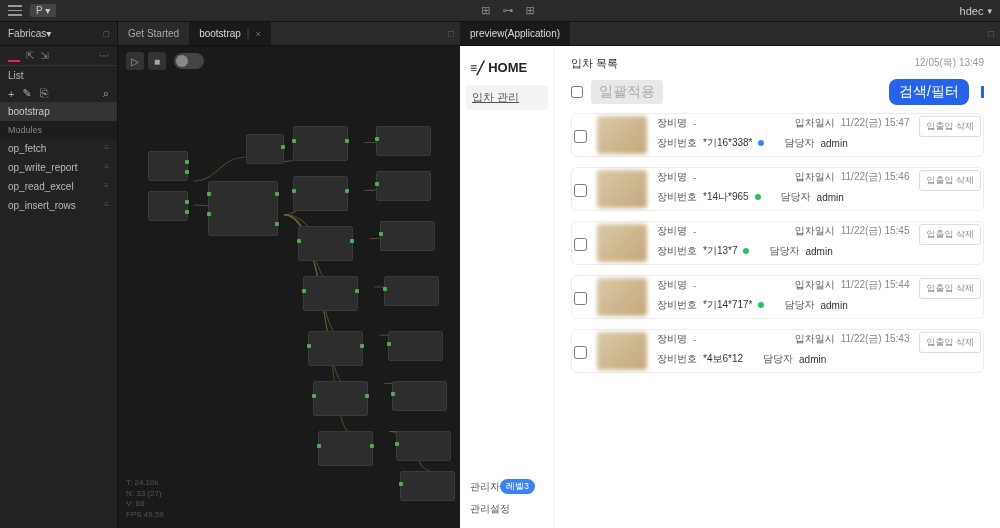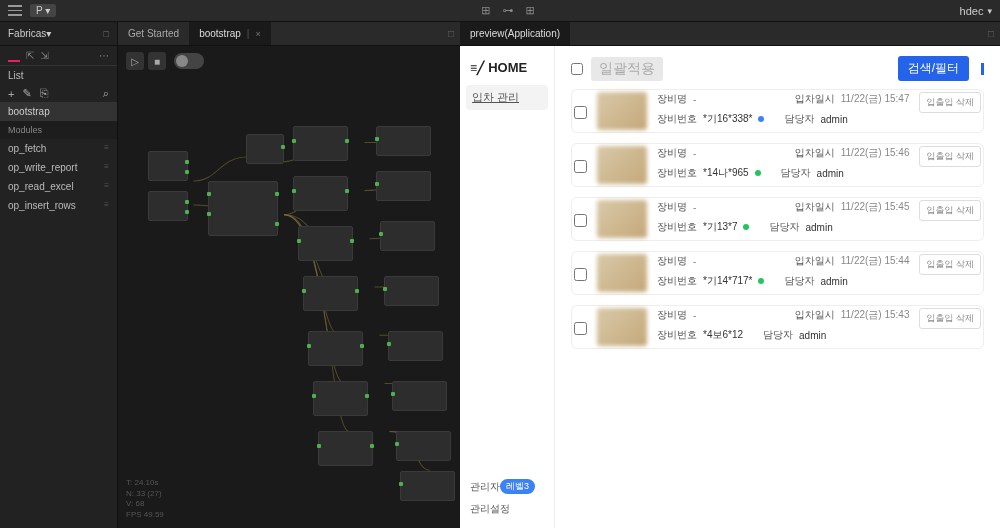--- a/index.html
+++ b/index.html
@@ -66,21 +66,21 @@
 .pv-nav-item.active { background: #f3f3f3; border-radius: 4px; margin: 4px 6px; padding: 5px 6px; }
 .pv-bottom { margin-top: auto; }
 .pv-admin-row { display: flex; align-items: center; gap: 0; padding: 4px 10px; font-size: 10px; color: #555; }
 .level-badge { background: #3b82f6; color: #fff; font-size: 9px; padding: 1px 6px; border-radius: 8px; }
 .pv-content { flex: 1; padding: 10px 16px; overflow-y: auto; min-width: 0; }
 .pv-head { display: flex; justify-content: space-between; font-size: 11px; color: #333; margin-bottom: 8px; }
 .pv-head .dt { color: #999; font-size: 10px; }
 .pv-filter-row { display: flex; align-items: center; gap: 8px; margin-bottom: 8px; }
 .pv-chk { width: 12px; height: 12px; }
 .pv-gray-btn { background: #e8e8e8; color: #aaa; font-size: 14px; padding: 3px 8px; border-radius: 3px; border: none; }
-.pv-blue-btn { margin-left: auto; background: #2563eb; color: #fff; font-size: 12px; padding: 4px 10px; border-radius: 3px; border: none; cursor: pointer; }
+.pv-blue-btn { margin-left: auto; background: #2563eb; color: #fff; font-size: 14px; padding: 4px 10px; border-radius: 8px; border: none; cursor: pointer; }
 .pv-tick { width: 3px; height: 12px; background: #2563eb; margin-left: 4px; }
 .card { border: 1px solid #eee; border-radius: 6px; padding: 2px; margin-bottom: 10px; display: flex; align-items: flex-start; gap: 10px; font-size: 10px; color: #333; }
 .card input[type=checkbox] { margin-top: 14px; }
 .thumb { width: 50px; height: 38px; background: linear-gradient(135deg,#d9c9a8,#c4a87a); border-radius: 3px; filter: blur(2px); }
 .card-body { flex: 1; display: flex; flex-direction: column; gap: 6px; }
 .card-line { display: flex; gap: 6px; align-items: center; }
 .lbl { color: #555; font-weight: 500; }
 .dash { color: #888; }
 .grow { flex: 1; }
 .dt-lbl { color: #555; }
@@ -299,20 +299,24 @@
           <div class="pv-admin-row">
             <span>관리자</span>
             <span class="level-badge">레벨3</span>
           </div>
           <div class="pv-admin-row">
             <span>관리설정</span>
           </div>
         </div>
       </div>
       <div class="pv-content">
+        <div class="pv-head">
+          <span>입차 목록</span>
+          <span class="dt">12/05(목) 13:49</span>
+        </div>
         <div class="pv-filter-row">
           <input type="checkbox" class="pv-chk" style="">
           <button class="pv-gray-btn">일괄적용</button>
           <button class="pv-blue-btn">검색/필터</button>
           <span class="pv-tick"></span>
         </div>
         <div id="cards">
             <div class="card">
     <input type="checkbox" style="">
     <div class="thumb"></div>

